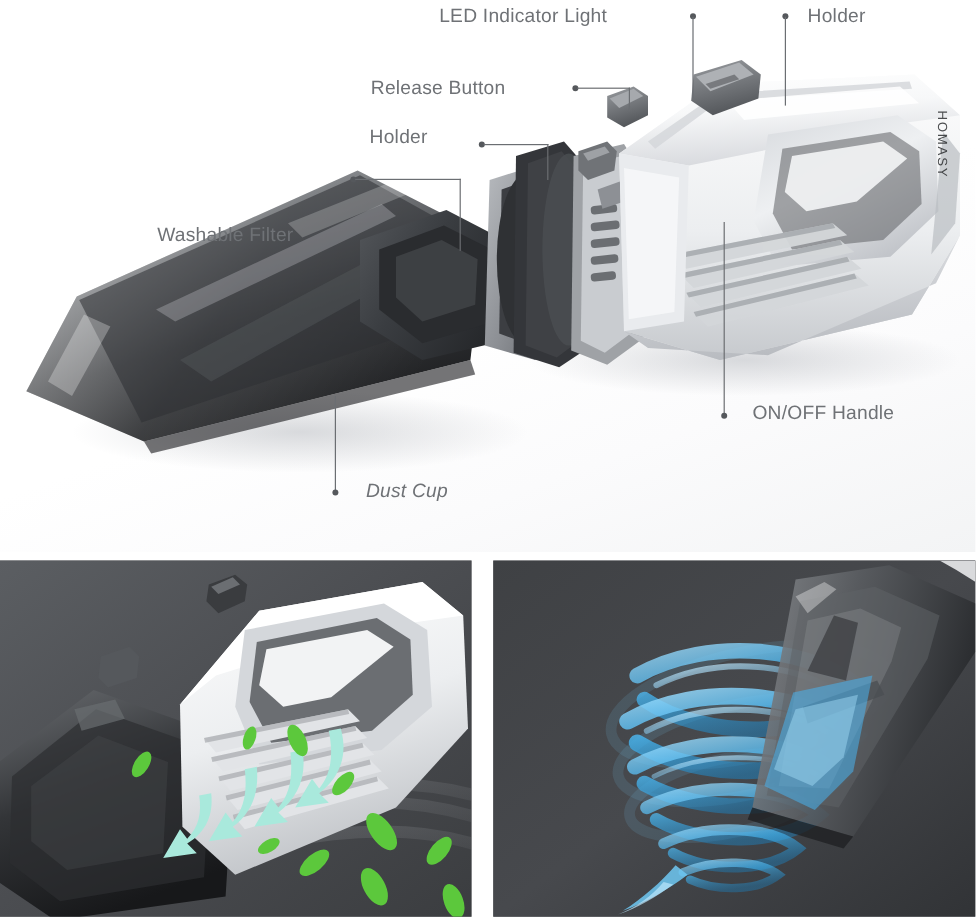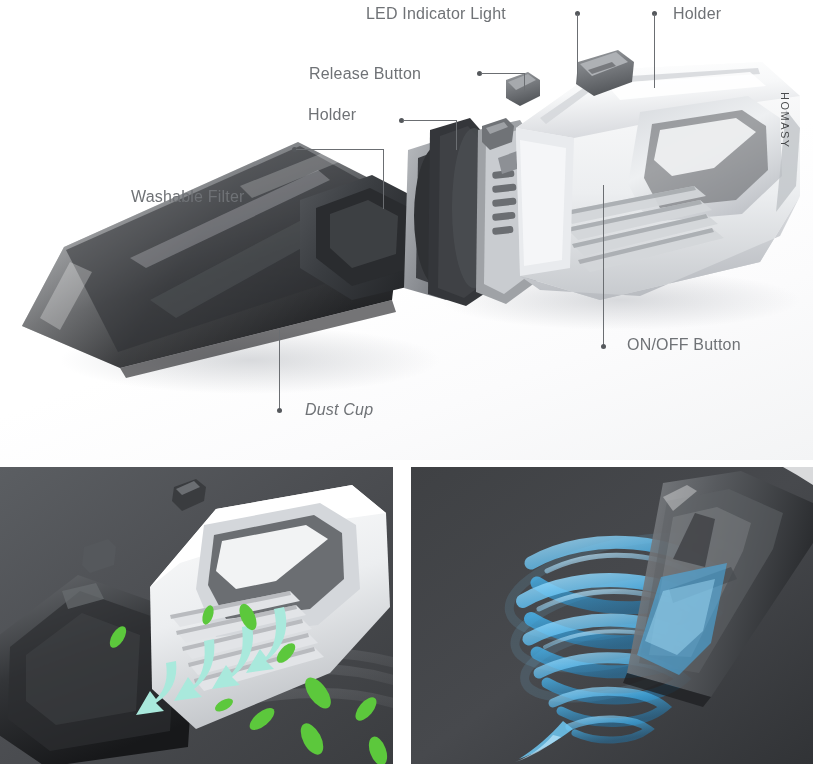--- a/index.html
+++ b/index.html
@@ -216,21 +216,21 @@
     <div class="lbl" style="left:366px;top:3px;">LED Indicator Light</div>
 
     <div class="lbl" style="left:673px;top:3px;">Holder</div>
 
     <div class="lbl" style="left:309px;top:63px;">Release Button</div>
 
     <div class="lbl" style="left:308px;top:104px;">Holder</div>
 
     <div class="lbl" style="left:131px;top:140px;margin-top:46px;">Washable Filter</div>
 
-    <div class="lbl" style="left:627px;top:334px;">ON/OFF Button</div>
+    <div class="lbl" style="left:627px;top:334px;">ON/OFF Handle</div>
 
     <div class="lbl" style="left:305px;top:399px;font-style:italic;">Dust Cup</div>
   </div>
 
   <div id="panels">
 
     <div class="panel" id="panelL">
       <svg viewBox="0 0 393 297" preserveAspectRatio="none">
         <defs>
           <linearGradient id="pLbg" x1="0" y1="0" x2="1" y2="1">

